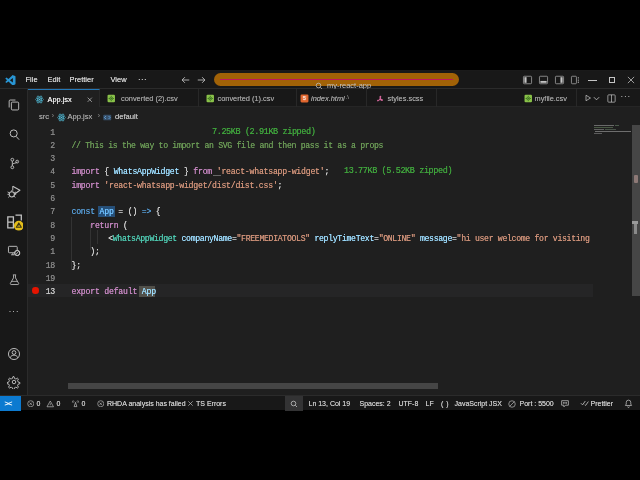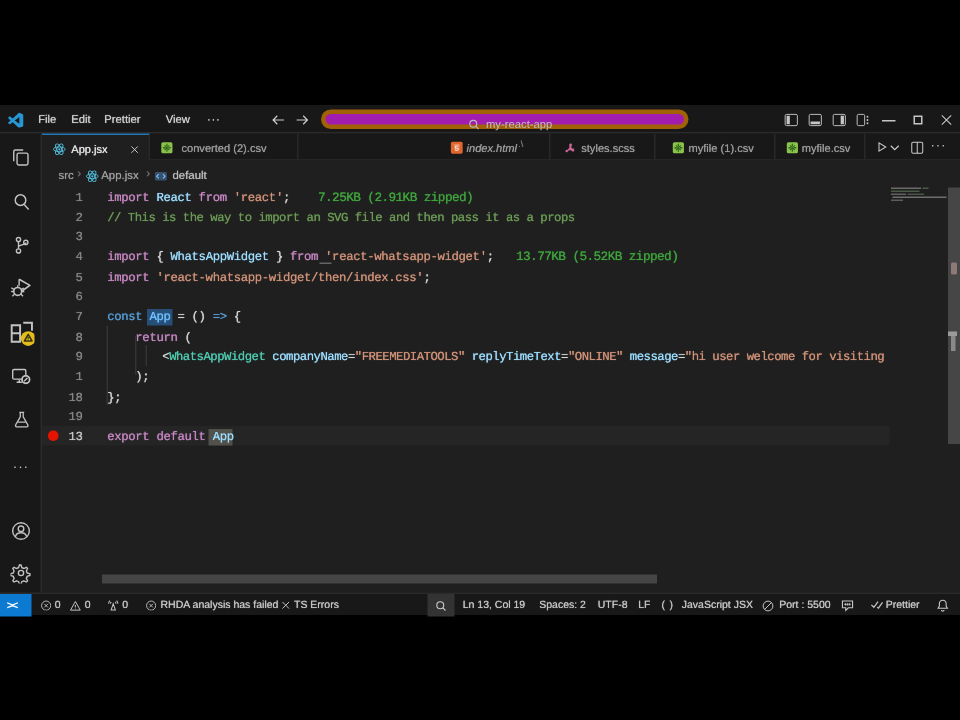--- a/index.html
+++ b/index.html
@@ -36,21 +36,21 @@
  <span class="menu" style="left:47.5px">Edit</span>
  <span class="menu" style="left:69.5px">Prettier</span>
  <span class="menu" style="left:110.5px">View</span>
  <span class="menu" style="left:138px;letter-spacing:0.5px">···</span>
  <svg class="a" style="left:180px;top:4px" width="11" height="10" viewBox="0 0 16 16" fill="none" stroke="#cccccc" stroke-width="1.3">
         <path d="M14 8H3M7 3.5 2.5 8 7 12.5"></path>
       </svg>
  <svg class="a" style="left:196px;top:4px" width="11" height="10" viewBox="0 0 16 16" fill="none" stroke="#cccccc" stroke-width="1.3">
         <path d="M2 8h11M9 3.5 13.5 8 9 12.5"></path>
       </svg>
- <div class="a" style="left:214px;top:2px;width:245px;height:13px;background:#a21caf;border:3px solid #a16207;border-radius:7px">
+ <div class="a" style="left:214px;top:2px;width:245px;height:13px;background:#be185d;border:6px solid #a16207;border-radius:7px">
    <svg class="a" style="left:95px;top:2.5px" width="8" height="8" viewBox="0 0 16 16" fill="none" stroke="#bbbbbb" stroke-width="1.6">
           <circle cx="7" cy="7" r="4.6"></circle>
           <path d="m10.5 10.5 3.5 3.5"></path>
         </svg>
    <span class="a" style="left:107px;top:2.2px;font-size:7.5px;color:#c0c0c0">my-react-app</span>
  </div>
  <svg class="a" style="left:522px;top:4px" width="11" height="10" viewBox="0 0 16 16" fill="none" stroke="#c5c5c5">
         <rect x="1.5" y="2" width="13" height="12" rx="1.5"></rect>
         <path fill="#c5c5c5" stroke="none" d="M3 3.5h3.5v9H3z"></path>
       </svg>
@@ -90,41 +90,41 @@
           <path d="m3.5 3.5 9 9M12.5 3.5l-9 9"></path>
         </svg>
  </div>
  <div class="tab" style="left:71.5px;width:99.5px">
    <svg class="a" style="left:7.5px;top:4.5px" width="8.5" height="9" viewBox="0 0 16 16">
           <rect x="1" y="1" width="14" height="14" rx="2" fill="#8bc34a"></rect>
           <path stroke="#33691e" stroke-width="1.6" d="m5 5 6 6M11 5l-6 6M8 3v3M8 10v3M3 8h3M10 8h3" fill="none"></path>
         </svg>
    <span class="tablbl" style="left:21.5px">converted (2).csv</span>
  </div>
+ <div class="tab" style="left:171px;width:98px">
+   <svg class="a" style="left:6.8px;top:4.5px" width="8.5" height="9" viewBox="0 0 16 16">
+          <rect x="1" y="1" width="14" height="14" rx="2" fill="#8bc34a"></rect>
+          <path stroke="#33691e" stroke-width="1.6" d="m5 5 6 6M11 5l-6 6M8 3v3M8 10v3M3 8h3M10 8h3" fill="none"></path>
+        </svg>
+   <span class="tablbl" style="left:18.5px">converted (1).csv</span>
+ </div>
  <div class="tab" style="left:338.5px;width:70px">
    <svg class="a" style="left:8.5px;top:4.5px" width="9.5" height="9" viewBox="0 0 16 16">
           <path fill="#d06599" d="M13.8 9.4c-.9-.5-1.9-.5-2.8-.3-.4-.7-.9-1.3-1-2 .4-1 .7-1.8.7-2.6 0-.7-.5-1.5-1.4-1.5-.8 0-1.5.6-1.7 1.3-.3 1-.1 2 .3 3.2-.6 1.1-1.3 2.2-2.2 3-.7-.3-1.4-.2-1.9.2-.7.5-.9 1.3-.5 1.9.4.6 1.3.8 2 .4.6-.3 1.1-.9 1.5-1.6 1-.3 2-.5 2.9-.4.4.8 1 1.4 1.8 1.5.9.2 1.8-.2 2-1 .2-.7-.2-1.6-1.1-2.1z"></path>
         </svg>
    <span class="tablbl" style="left:21px">styles.scss</span>
  </div>
  <div class="tab" style="left:269px;width:69.5px">
    <svg class="a" style="left:3px;top:4.5px" width="9" height="9" viewBox="0 0 16 16">
           <rect x="1" y="1" width="14" height="14" rx="2" fill="#e0662e"></rect>
           <path fill="#fff" d="M4.5 3.5h7l-.6 7L8 11.7l-2.9-1.2z" opacity="0.25"></path>
           <text x="8" y="11.5" font-size="9" fill="#fff" text-anchor="middle" font-family="Liberation Sans">5</text>
         </svg>
    <span class="tablbl" style="left:14px;font-style:italic">index.html</span>
    <span class="tablbl" style="left:48.5px;font-size:6px;color:#7a7a7a">.\</span>
- </div>
- <div class="tab" style="left:409px;width:80px">
-   <svg class="a" style="left:10.5px;top:4.5px" width="8.5" height="9" viewBox="0 0 16 16">
-          <rect x="1" y="1" width="14" height="14" rx="2" fill="#8bc34a"></rect>
-          <path stroke="#33691e" stroke-width="1.6" d="m5 5 6 6M11 5l-6 6M8 3v3M8 10v3M3 8h3M10 8h3" fill="none"></path>
-        </svg>
-   <span class="tablbl" style="left:22px">myfile (1).csv</span>
  </div>
  <div class="tab" style="left:489px;width:60px">
    <svg class="a" style="left:6.5px;top:4.5px" width="8.5" height="9" viewBox="0 0 16 16">
           <rect x="1" y="1" width="14" height="14" rx="2" fill="#8bc34a"></rect>
           <path stroke="#33691e" stroke-width="1.6" d="m5 5 6 6M11 5l-6 6M8 3v3M8 10v3M3 8h3M10 8h3" fill="none"></path>
         </svg>
    <span class="tablbl" style="left:17.5px">myfile.csv</span>
  </div>
  <svg class="a" style="left:555.8px;top:5px" width="8" height="8" viewBox="0 0 16 16" fill="none" stroke="#cccccc" stroke-width="1.4">
         <path d="M4 2.5v11l9-5.5z"></path>
@@ -169,27 +169,26 @@
  <div class="ln" style="top:53.2px">5</div>
  <div class="ln" style="top:66.5px">6</div>
  <div class="ln" style="top:79.8px">7</div>
  <div class="ln" style="top:93.1px">8</div>
  <div class="ln" style="top:106.4px">9</div>
  <div class="ln" style="top:119.7px">1</div>
  <div class="ln" style="top:133px">18</div>
  <div class="ln" style="top:146.3px">19</div>
  <div class="ln" style="top:159.6px;color:#c6c6c6">13</div>
  <div class="a" style="left:4px;top:163.2px;width:6.5px;height:6.5px;border-radius:50%;background:#e51400"></div>
- <div class="cl" style="top:0"><span class="k">import</span><span class="v"> React</span><span class="k"> from</span><span class="s"> 'react'</span><span class="w">;</span></div>
  <div class="ann" style="left:184px;top:0">7.25KB (2.91KB zipped)</div>
  <div class="cl" style="top:13.3px"><span class="cm">// This is the way to import an SVG file and then pass it as a props</span></div>
  <div class="cl" style="top:39.9px"><span class="k">import</span><span class="w"> { </span><span class="v">WhatsAppWidget</span><span class="w"> } </span><span class="k">from</span><span class="s"> 'react-whatsapp-widget'</span><span class="w">;</span></div>
  <div class="ann" style="left:316px;top:39.9px">13.77KB (5.52KB zipped)</div>
  <div class="a" style="left:185px;top:50.5px;width:8px;height:1.4px;background:#777;opacity:0.8"></div>
- <div class="cl" style="top:53.2px"><span class="k">import</span><span class="s"> 'react-whatsapp-widget/then/index.css'</span><span class="w">;</span></div>
+ <div class="cl" style="top:53.2px"><span class="k">import</span><span class="s"> 'react-whatsapp-widget/dist/dist.css'</span><span class="w">;</span></div>
  <div class="a" style="left:69.5px;top:81.8px;width:17.5px;height:11px;background:#264f78"></div>
  <div class="cl" style="top:79.8px"><span class="b">const</span><span style="color:#6fc1ff"> App</span><span class="w"> = () </span><span class="b">=&gt;</span><span class="w"> {</span></div>
  <div class="cl" style="top:93.1px"><span class="k">    return</span><span class="w"> (</span></div>
  <div class="cl" style="top:106.4px;letter-spacing:-0.33px"><span class="w">        &lt;</span><span class="t">WhatsAppWidget</span><span class="v"> companyName</span><span class="w">=</span><span class="s">"FREEMEDIATOOLS"</span><span class="v"> replyTimeText</span><span class="w">=</span><span class="s">"ONLINE"</span><span class="v"> message</span><span class="w">=</span><span class="s">"hi user welcome for visiting my site thanks</span></div>
  <div class="cl" style="top:119.7px"><span class="w">    );</span></div>
  <div class="cl" style="top:133px"><span class="w">};</span></div>
  <div class="a" style="left:110.5px;top:161.8px;width:16px;height:11px;background:#51504a"></div>
  <div class="cl" style="top:159.6px"><span class="k">export default</span><span class="v"> App</span></div>
 
  <div class="a" style="left:565px;top:0;width:39px;height:271px;background:#1f1f1f"></div>

